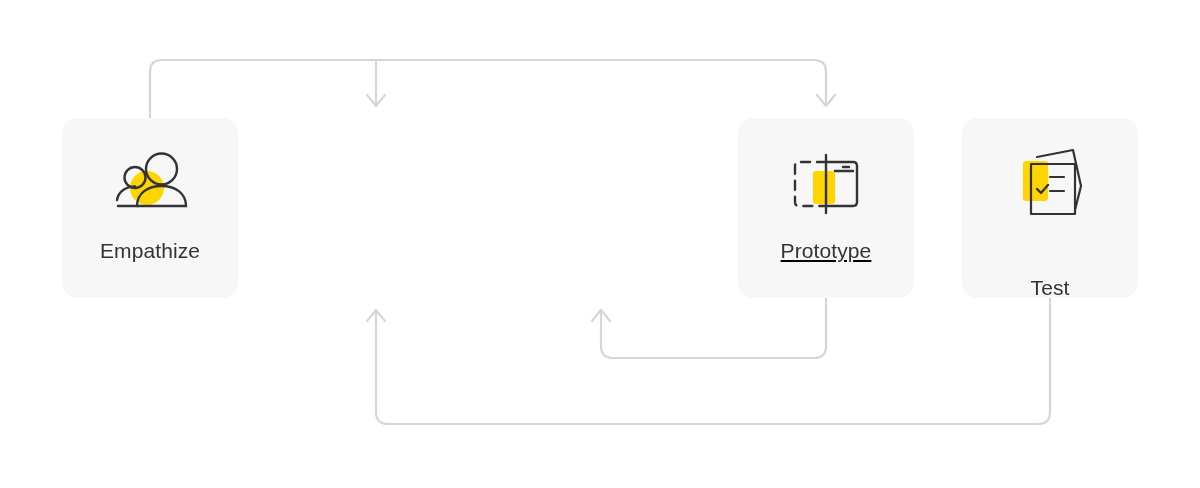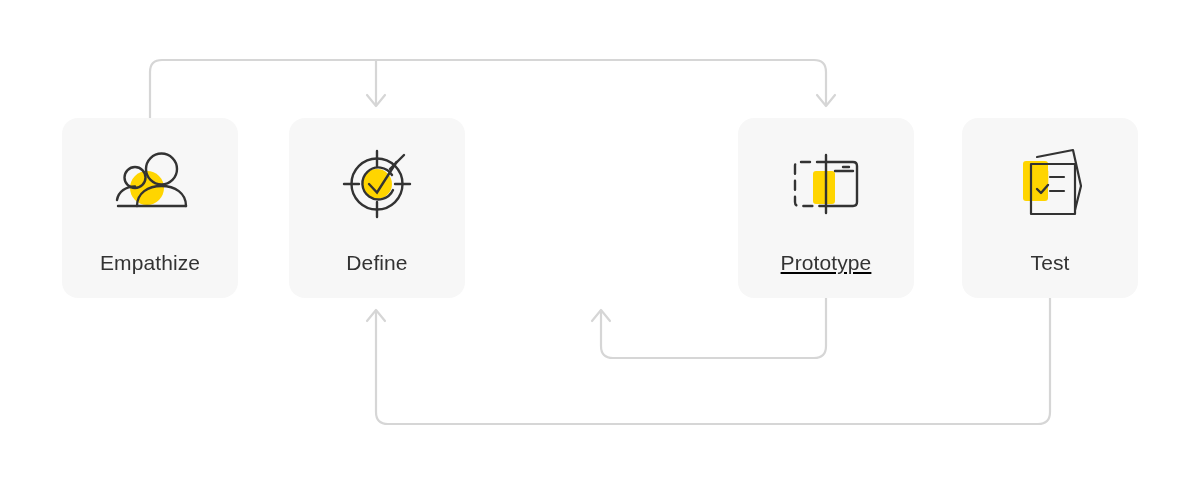--- a/index.html
+++ b/index.html
@@ -37,21 +37,21 @@
     justify-content: flex-start;
     box-sizing: border-box;
     padding-top: 26px;
   }
   .stage-icon {
     width: 86px;
     height: 80px;
     display: block;
   }
   .stage-label {
-    margin-top: 28px;
+    margin-top: 16px;
     font-size: 21px;
     line-height: 1;
     color: #333333;
     font-family: "Liberation Sans", sans-serif;
     letter-spacing: 0.1px;
     white-space: nowrap;
   }
 </style>
 </head>
 <body>
@@ -82,53 +82,37 @@
         <circle cx="54.5" cy="25" r="15.5"></circle>
         <path d="M30,62 C30,49 41,42 54.5,42 C68,42 79,49 79,62"></path>
         <circle cx="28" cy="33.5" r="10.5"></circle>
         <path d="M10,56 C11.5,47.5 19,42.5 28,42.5"></path>
         <path d="M11,62 L79,62"></path>
       </g>
     </svg>
     <div class="stage-label">Empathize</div>
   </div>
 
-  <div class="stage-card" style="left:289px; top:118px;">
-    <svg class="stage-icon" viewBox="0 0 86 80">
-      <circle cx="43" cy="40" r="15" fill="#FFD500"></circle>
-      <g fill="none" stroke="#333333" stroke-width="2.4" stroke-linecap="round">
-        <circle cx="43" cy="40" r="25.5"></circle>
-        <path d="M43,7 L43,22"></path>
-        <path d="M43,58 L43,73"></path>
-        <path d="M10,40 L25,40"></path>
-        <path d="M61,40 L76,40"></path>
-        <path d="M58,31 A16,16 0 1,0 59,46"></path>
-        <path d="M35,40 L43,48.5 L62.5,18"></path>
-        <path d="M56,25 L70,11"></path>
-      </g>
-    </svg>
-    <div class="stage-label">Define</div>
-  </div>
 
 
   <div class="stage-card" style="left:738px; top:118px;text-decoration:underline;">
     <svg class="stage-icon" viewBox="0 0 86 80">
       <rect x="30" y="27" width="22" height="33" rx="3" fill="#FFD500"></rect>
       <g fill="none" stroke="#333333" stroke-width="2.4" stroke-linecap="round" stroke-linejoin="round">
         <path d="M43,18 L16,18 Q12,18 12,22 L12,58 Q12,62 16,62 L43,62" stroke-dasharray="9 7"></path>
         <path d="M43,18 L70,18 Q74,18 74,22 L74,58 Q74,62 70,62 L43,62"></path>
         <path d="M52,27 L70,27"></path>
         <path d="M60,23 L66,23"></path>
         <path d="M43,11 L43,69"></path>
       </g>
     </svg>
     <div class="stage-label">Prototype</div>
   </div>
 
-  <div class="stage-card" style="left:962px; top:118px;">
+  <div class="stage-card" style="left:962px; top:118px;justify-content:space-between;">
     <svg class="stage-icon" viewBox="0 0 86 80">
       <rect x="16" y="17" width="25" height="40" rx="3" fill="#FFD500"></rect>
       <g fill="none" stroke="#333333" stroke-width="2.2" stroke-linecap="round" stroke-linejoin="round">
         <path d="M30,13 L66,6 L74,42 L68,66"></path>
         <rect x="24" y="20" width="44" height="50" fill="none"></rect>
         <path d="M43,33 L57,33"></path>
         <path d="M43,47 L57,47"></path>
       </g>
       <rect x="30" y="28" width="10" height="10" fill="none" stroke="#FFD500" stroke-width="2.6"></rect>
       <path d="M30,45 L34,49 L41,41" fill="none" stroke="#333333" stroke-width="2.4" stroke-linecap="round" stroke-linejoin="round"></path>

